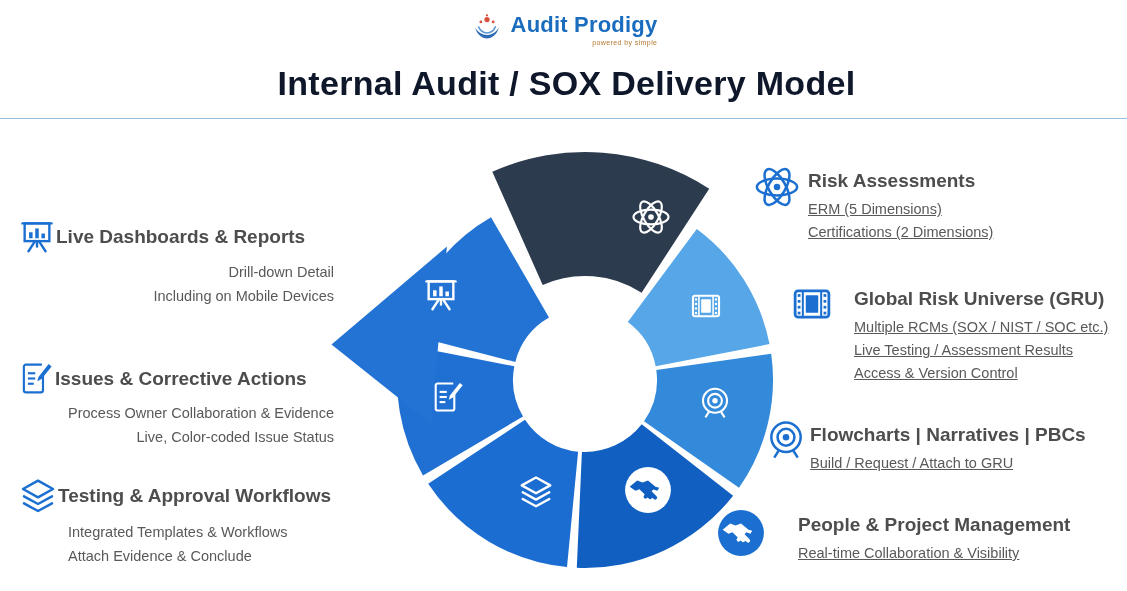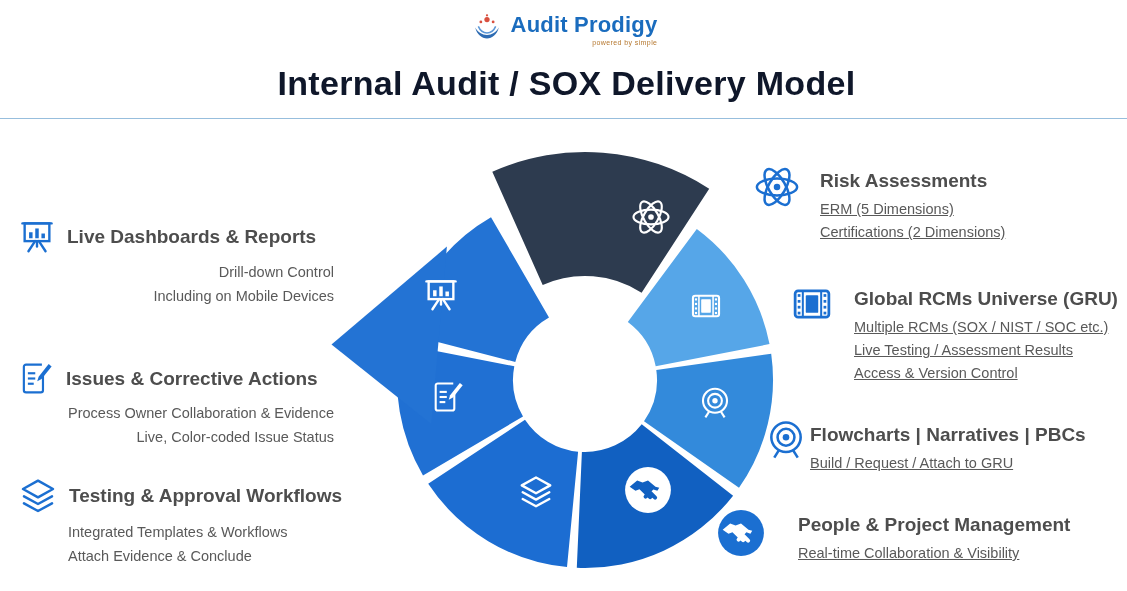--- a/index.html
+++ b/index.html
@@ -15,21 +15,21 @@
   .brand-name { font-size:22px; font-weight:bold; color:#1a6cbe; letter-spacing:.2px; }
   .tagline { font-size:7px; color:#b5772e; letter-spacing:.4px; margin-top:1px; }
 
   .page-title { position:absolute; top:64px; left:3px; width:100%; text-align:center;
                 font-size:34px; font-weight:bold; color:#0f172a; letter-spacing:.3px; }
   .divider { position:absolute; top:118px; left:0; width:100%; height:1px; background:#97bedd; }
 
   
   .feat { position:absolute; }
   .feat-left { left:18px; width:316px; }
-  .feat-head { display:flex; align-items:center; gap:11px; }
+  .feat-head { display:flex; align-items:center; }
   .feat-title { font-size:19px; font-weight:bold; color:#4d4d4d; white-space:nowrap; }
   .feat-lines { font-size:14.5px; color:#595959; line-height:24px; margin-top:4px; }
   .ta-right { text-align:right; }
   .ta-left  { text-align:left; padding-left:50px; }
   .ic { flex:none; color:#1b6fd1; }
   .feat-right { display:flex; align-items:flex-start; }
   .feat-right .feat-body { padding-top:6px; }
   .feat-right .feat-lines { margin-top:6px; line-height:23px;text-decoration:underline; }
 
   
@@ -154,21 +154,21 @@
     </svg>
 
   <section class="feat feat-left" style="top:218px">
     <div class="feat-head">
       <svg class="ic" style="width:38px;height:38px" viewBox="0 0 24 24">
           <use href="#sym-presentation-board"></use>
         </svg>
       <h3 class="feat-title">Live Dashboards &amp; Reports</h3>
     </div>
     <div class="feat-lines ta-right">
-      <div class="feat-line">Drill-down Control</div>
+      <div class="feat-line">Drill-down Detail</div>
       <div class="feat-line">Including on Mobile Devices</div>
     </div>
   </section>
 
   <section class="feat feat-left" style="top:360px">
     <div class="feat-head">
       <svg class="ic" style="width:37px;height:37px" viewBox="0 0 24 24">
           <use href="#sym-document-pencil"></use>
         </svg>
       <h3 class="feat-title">Issues &amp; Corrective Actions</h3>
@@ -185,39 +185,39 @@
           <use href="#sym-layers"></use>
         </svg>
       <h3 class="feat-title">Testing &amp; Approval Workflows</h3>
     </div>
     <div class="feat-lines ta-left">
       <div class="feat-line">Integrated Templates &amp; Workflows</div>
       <div class="feat-line">Attach Evidence &amp; Conclude</div>
     </div>
   </section>
 
-  <section class="feat feat-right" style="left:754px;top:164px;gap:20px">
+  <section class="feat feat-right" style="left:754px;top:164px;gap:8px">
     <svg class="ic" style="width:46px;height:46px" viewBox="0 0 24 24">
         <use href="#sym-atom"></use>
       </svg>
     <div class="feat-body">
       <h3 class="feat-title">Risk Assessments</h3>
       <div class="feat-lines">
         <div class="feat-line">ERM (5 Dimensions)</div>
         <div class="feat-line">Certifications (2 Dimensions)</div>
       </div>
     </div>
   </section>
 
   <section class="feat feat-right" style="left:790px;top:282px;gap:20px">
     <svg class="ic" style="width:44px;height:44px" viewBox="0 0 24 24">
         <use href="#sym-film-reel"></use>
       </svg>
     <div class="feat-body">
-      <h3 class="feat-title">Global RCMs Universe (GRU)</h3>
+      <h3 class="feat-title">Global Risk Universe (GRU)</h3>
       <div class="feat-lines">
         <div class="feat-line">Multiple RCMs (SOX / NIST / SOC etc.)</div>
         <div class="feat-line">Live Testing / Assessment Results</div>
         <div class="feat-line">Access &amp; Version Control</div>
       </div>
     </div>
   </section>
 
   <section class="feat feat-right" style="left:764px;top:418px;gap:2px">
     <svg class="ic" style="width:44px;height:44px" viewBox="0 0 24 24">

